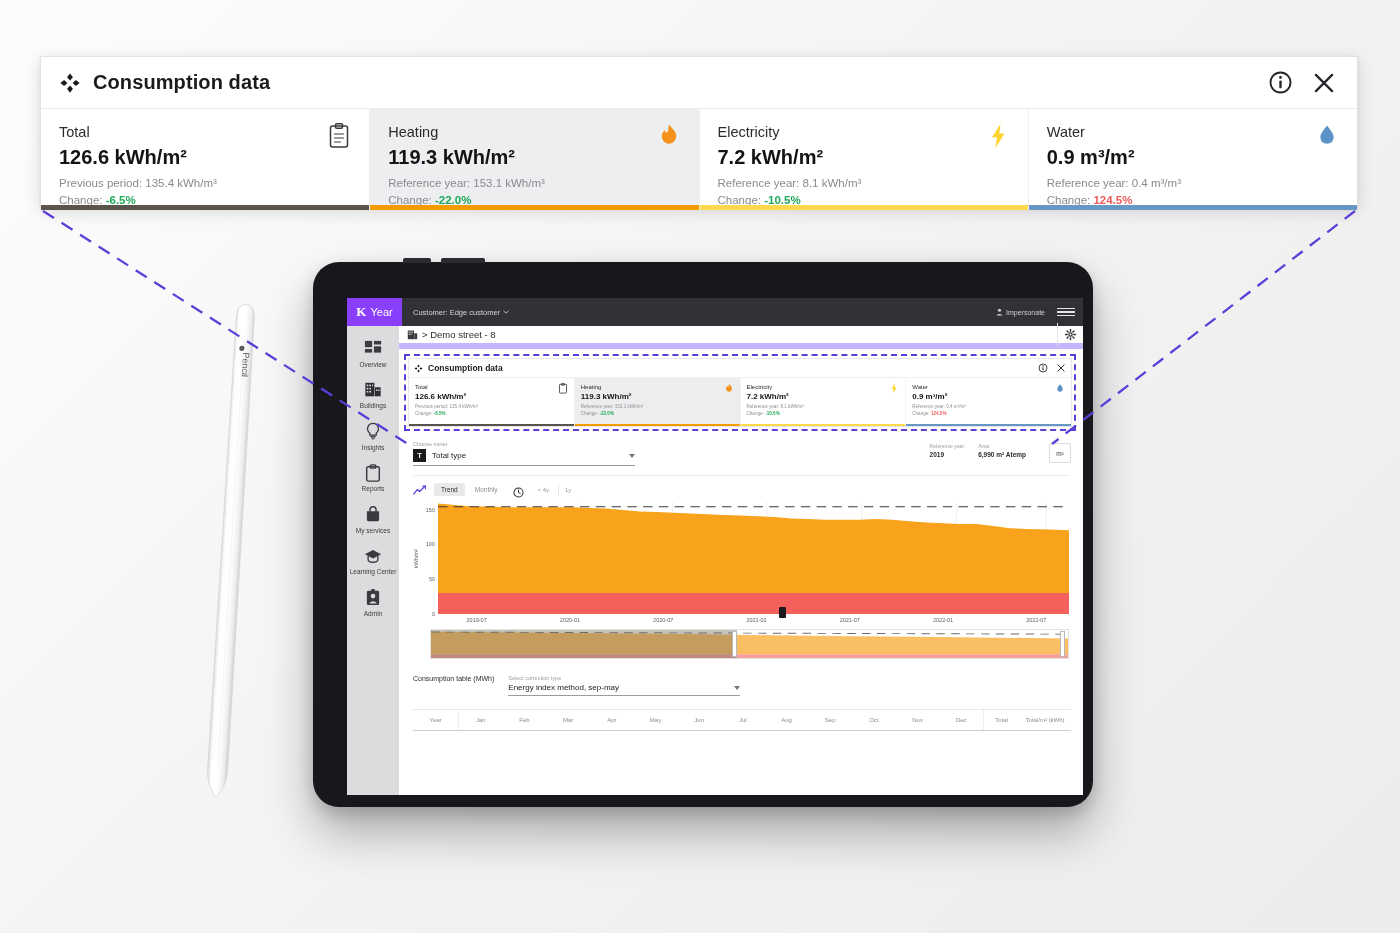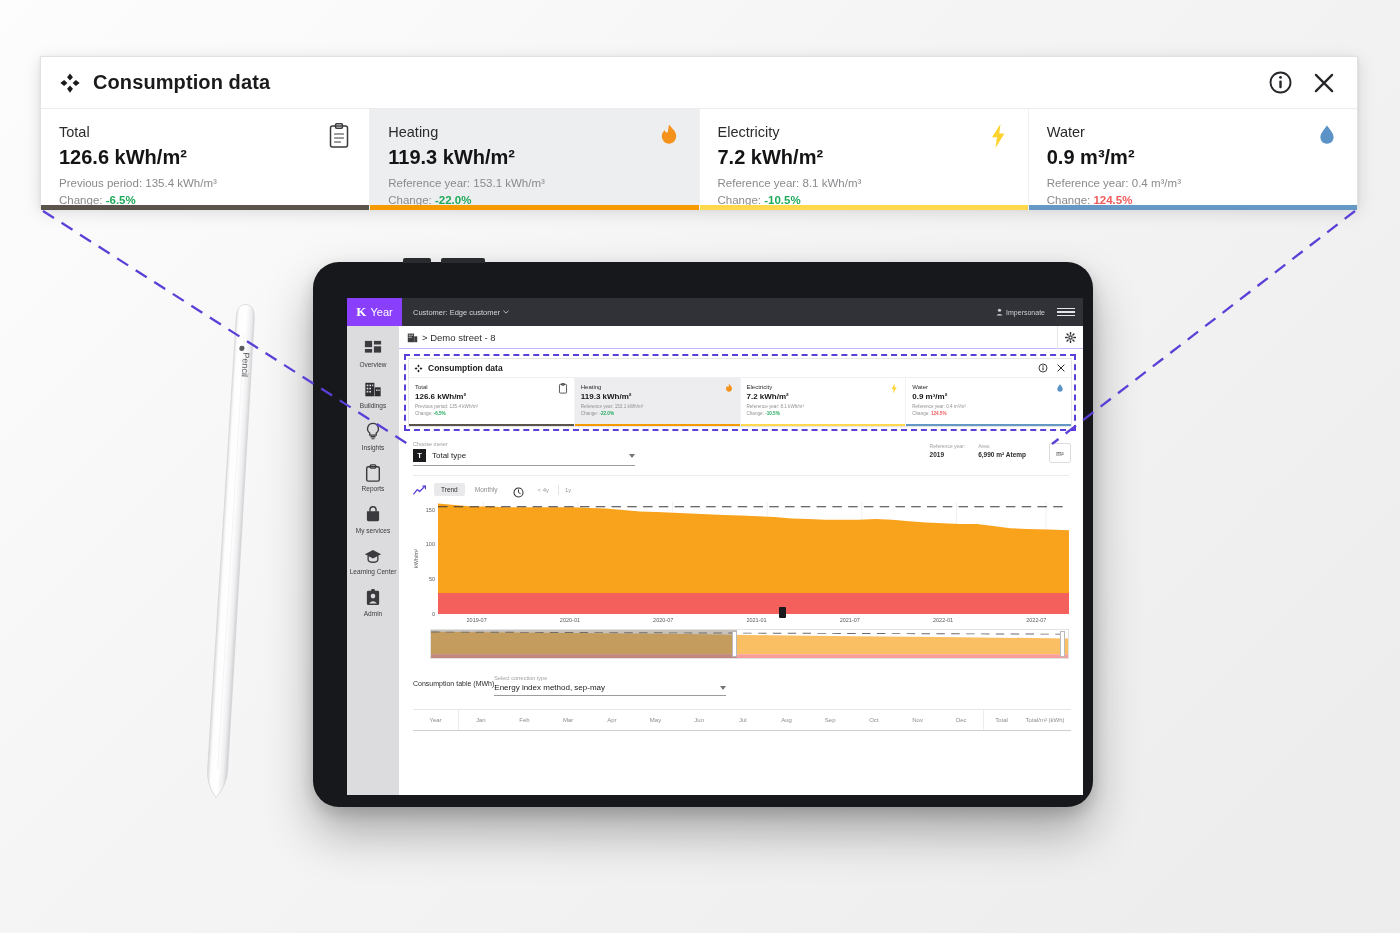--- a/index.html
+++ b/index.html
@@ -91,21 +91,21 @@
   .sidebar { width: 52px; flex: 0 0 52px; background: #dcdcde; display: flex;
              flex-direction: column; align-items: center; padding-top: 7px; }
   .side-item { width: 52px; padding: 6px 2px; display: flex; flex-direction: column;
                align-items: center; gap: 3px; cursor: pointer; }
   .side-icon { width: 19px; height: 19px; display: flex; align-items: center; justify-content: center; }
   .side-label { font-size: 6.5px; color: #3b3b3d; text-align: center; line-height: 1.15; }
 
   
   .content { flex: 1 1 auto; background: #fff; display: flex; flex-direction: column; min-width: 0; }
   .breadcrumb-bar { height: 23px; flex: 0 0 23px; display: flex; align-items: center;
-                    border-bottom: 1px solid #c4b5fd; padding-left: 8px; }
+                    border-bottom: 6px solid #c4b5fd; padding-left: 8px; }
   .crumb-icon { width: 11px; height: 11px; margin-right: 4px; }
   .crumb-text { font-size: 9.5px; color: #2e2e30; }
   .crumb-spacer { flex: 1 1 auto; }
   .gear-btn { width: 26px; height: 23px; border-left: 1px solid #e6e6e8;
               display: flex; align-items: center; justify-content: center; cursor: pointer; }
 
   .scroll-area { flex: 1 1 auto; overflow: hidden; position: relative; }
 
   
   .inner-card-wrap { margin: 5px 7px 0 5px; border: 2px dashed #5b3fd6; padding: 2px; }
@@ -178,21 +178,21 @@
   
   .navigator { margin: 6px 14px 0 31px; height: 30px; position: relative;
                border: 1px solid #e2e2e4; }
   .navigator svg { display: block; width: 100%; height: 100%; }
   .nav-mask { position: absolute; top: 0; bottom: 0; background: rgba(120,108,88,0.42); }
   .nav-handle { position: absolute; top: 1px; bottom: 1px; width: 5px;
                 background: #fff; border: 1px solid #b9b9bd; cursor: ew-resize; }
 
   
   .table-sec { margin-top: 16px; padding: 0 12px 0 14px; }
-  .table-head-row { display: flex; align-items: center; }
+  .table-head-row { display: flex; align-items: flex-start; gap: 14px; }
   .ct-label { font-size: 7px; color: #2b2b2d; padding-bottom: 4px; }
   .ct-field { flex: 0 0 232px; }
   .cols { display: flex; margin-top: 13px; border-top: 1px solid #e6e6e8;
           border-bottom: 1px solid #cfcfd2; }
   .col-year { flex: 0 0 46px; text-align: center; font-size: 6px; color: #8d8d91;
               padding: 7px 0; border-right: 1px solid #ececee; }
   .col-m { flex: 1 1 0; text-align: center; font-size: 6px; color: #8d8d91; padding: 7px 0; }
   .col-tot { flex: 0 0 36px; text-align: center; font-size: 6px; color: #8d8d91;
              padding: 7px 0; border-left: 1px solid #ececee; }
   .col-totm { flex: 0 0 52px; text-align: center; font-size: 6px; color: #8d8d91; padding: 7px 0; }

